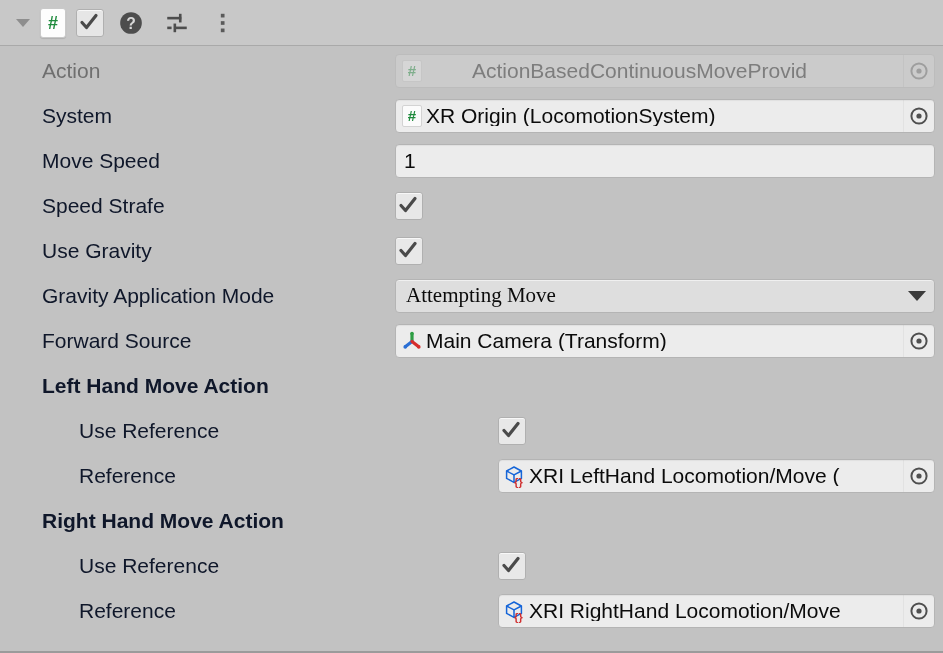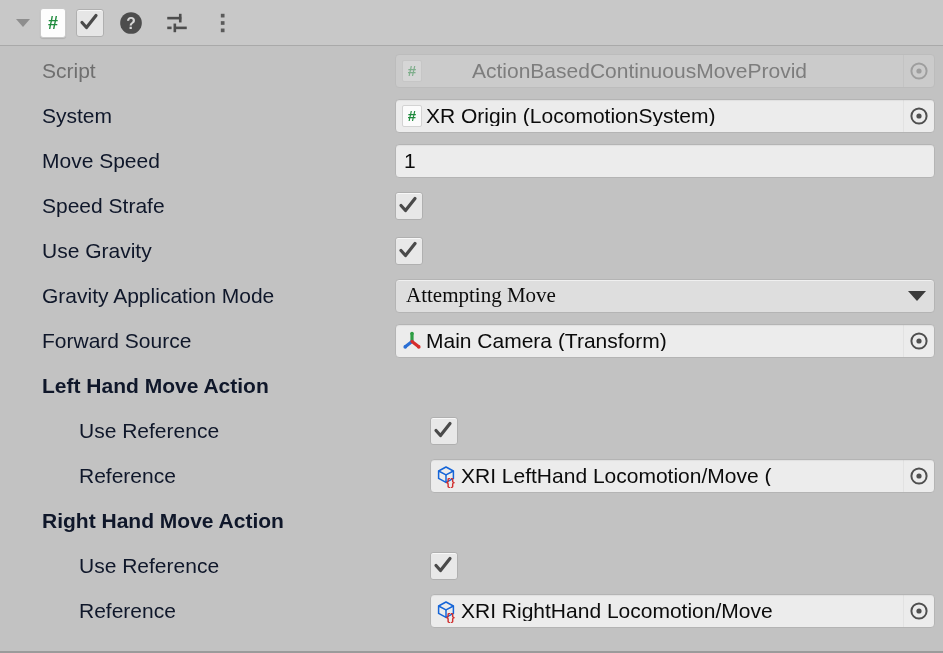--- a/index.html
+++ b/index.html
@@ -124,21 +124,21 @@
   .label.bold { font-weight: bold; }
   .label.indent { padding-left: 79px; }
   .field-area {
     flex: 1 1 auto;
     display: flex;
     align-items: center;
     height: 100%;
     padding-right: 8px;
     box-sizing: border-box;
   }
-  .row.indent-row .label { width: 430px; }
+  .row.indent-row .label { width: 498px; }
 
   
   .objfield {
     height: 34px;
     background: #ececec;
     border: 1px solid #b4b4b4;
     border-radius: 4px;
     display: flex;
     align-items: center;
     flex: 1 1 auto;
@@ -287,21 +287,21 @@
         <rect x="10" y="3.5" width="3.4" height="3.4" fill="#5a5a5a"></rect>
         <rect x="10" y="10.3" width="3.4" height="3.4" fill="#5a5a5a"></rect>
         <rect x="10" y="17.1" width="3.4" height="3.4" fill="#5a5a5a"></rect>
       </svg>
     </div>
   </div>
 
   <div class="rows">
 
     <div class="row">
-      <div class="label dim">Script</div>
+      <div class="label dim">Action</div>
       <div class="field-area">
         <div class="objfield disabled">
           <div class="ico">
               <div class="mini-script">#</div>
             </div>
           <div class="txt">ActionBasedContinuousMoveProvid</div>
           <div class="picker">
             <svg width="22" height="22" viewBox="0 0 22 22">
               <circle cx="11" cy="11" r="7.6" fill="none" stroke="#9e9e9e" stroke-width="2"></circle>
               <circle cx="11" cy="11" r="2.6" fill="#9e9e9e"></circle>

